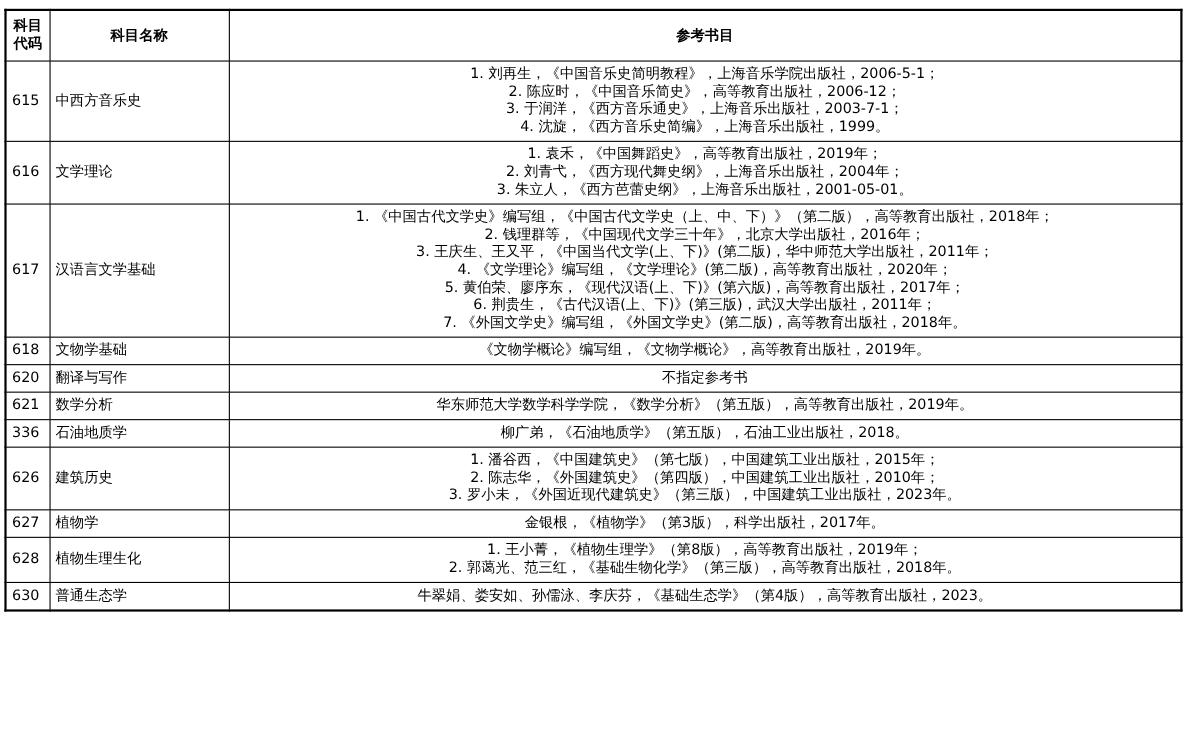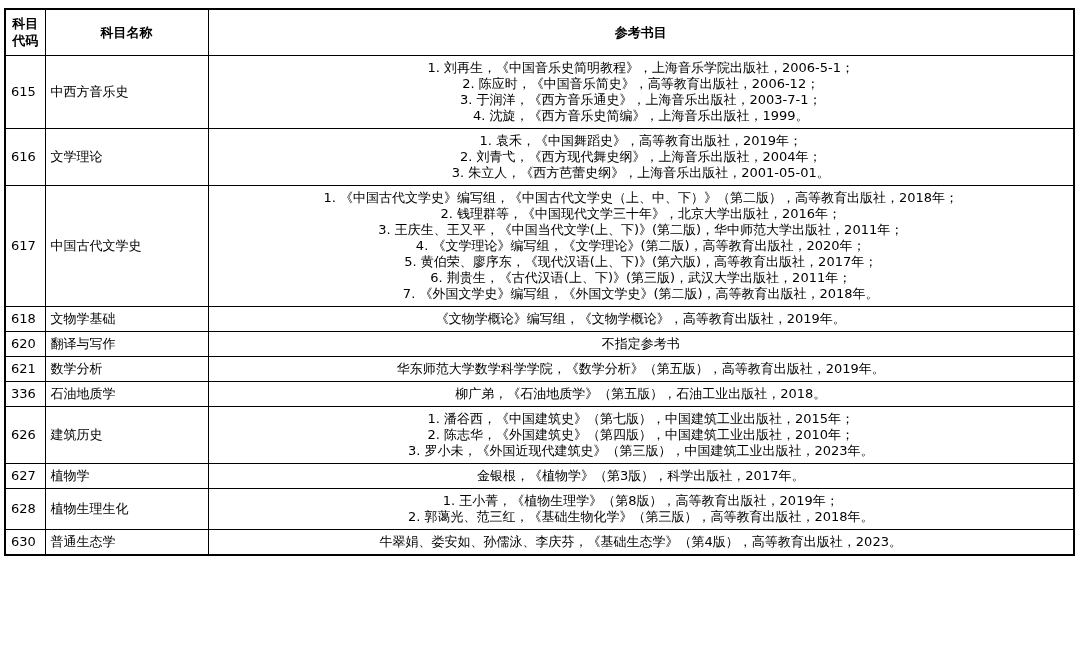--- a/index.html
+++ b/index.html
@@ -91,21 +91,21 @@
     <td class="name-cell">文学理论</td>
     <td class="refs-cell">
             <div class="ref-line">1. 袁禾，《中国舞蹈史》，高等教育出版社，2019年；</div>
             <div class="ref-line">2. 刘青弋，《西方现代舞史纲》，上海音乐出版社，2004年；</div>
             <div class="ref-line">3. 朱立人，《西方芭蕾史纲》，上海音乐出版社，2001-05-01。</div>
           </td>
   </tr>
 
   <tr>
     <td class="code-cell">617</td>
-    <td class="name-cell">中国古代文学史</td>
+    <td class="name-cell">汉语言文学基础</td>
     <td class="refs-cell">
             <div class="ref-line">1. 《中国古代文学史》编写组，《中国古代文学史（上、中、下）》（第二版），高等教育出版社，2018年；</div>
             <div class="ref-line">2. 钱理群等，《中国现代文学三十年》，北京大学出版社，2016年；</div>
             <div class="ref-line">3. 王庆生、王又平，《中国当代文学(上、下)》(第二版)，华中师范大学出版社，2011年；</div>
             <div class="ref-line">4. 《文学理论》编写组，《文学理论》(第二版)，高等教育出版社，2020年；</div>
             <div class="ref-line">5. 黄伯荣、廖序东，《现代汉语(上、下)》(第六版)，高等教育出版社，2017年；</div>
             <div class="ref-line">6. 荆贵生，《古代汉语(上、下)》(第三版)，武汉大学出版社，2011年；</div>
             <div class="ref-line">7. 《外国文学史》编写组，《外国文学史》(第二版)，高等教育出版社，2018年。</div>
           </td>
   </tr>

